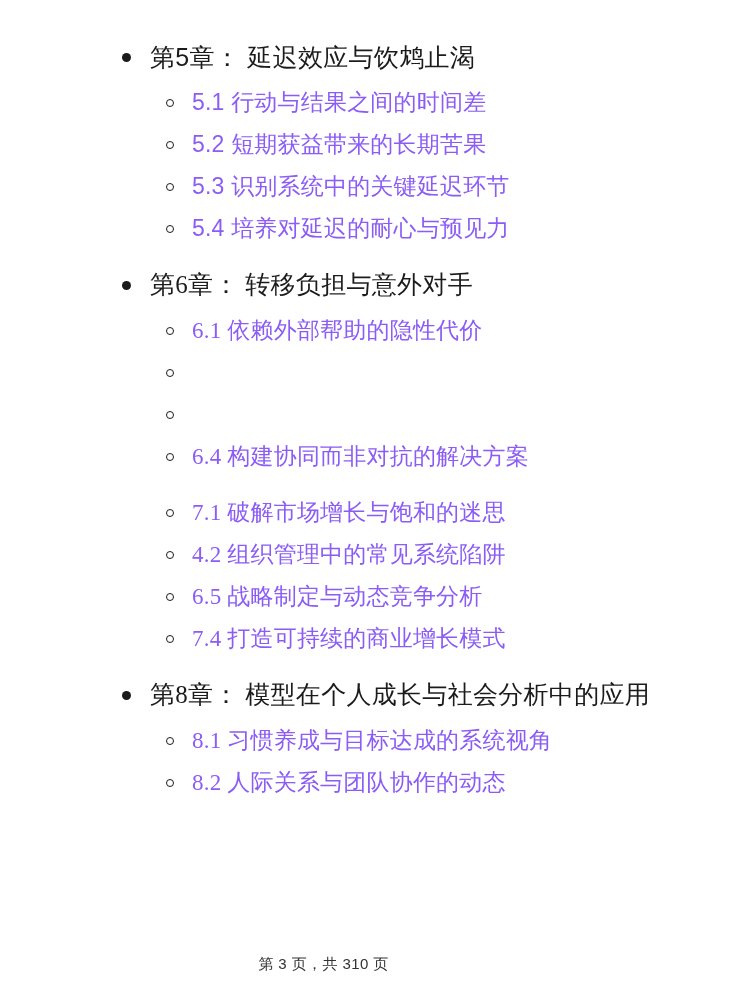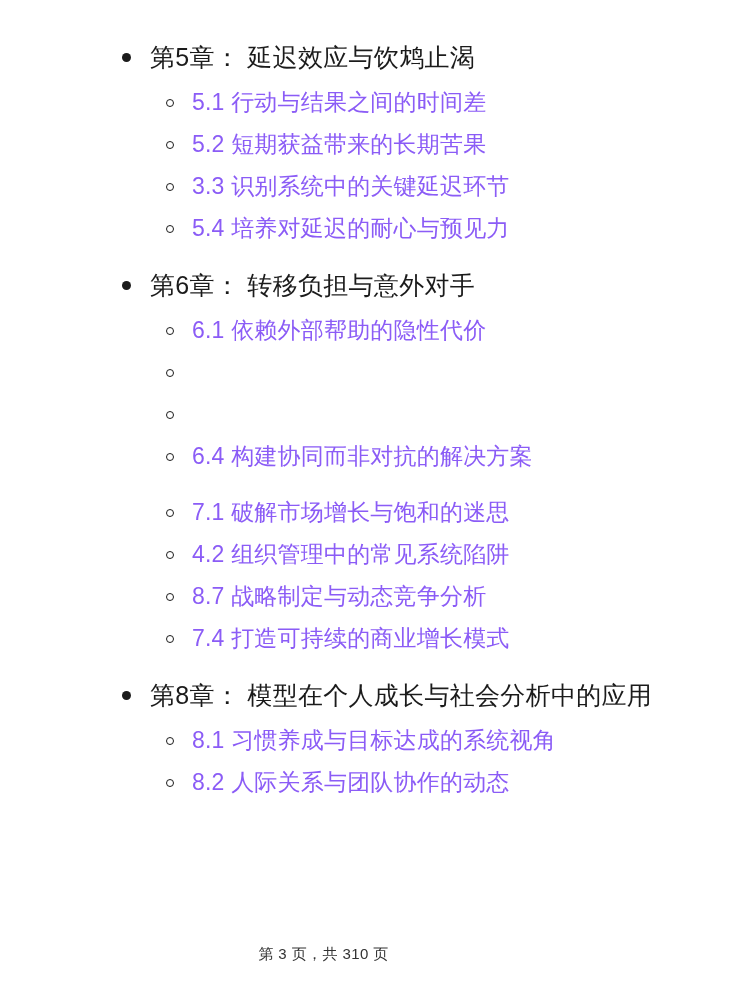--- a/index.html
+++ b/index.html
@@ -25,20 +25,21 @@
     list-style: none;
     margin: 0;
     padding: 0;
   }
   .chapter {
     margin: 0 0 6px 0;
     padding: 0;
   }
   .chapter + .chapter {
     margin-top: 14px;
+    font-family: Liberation Serif, serif;
   }
   .chapter-line {
     display: flex;
     align-items: baseline;
     padding-left: 62px;
     position: relative;
     min-height: 44px;
   }
   .chapter-line .bullet {
     position: absolute;
@@ -85,21 +86,21 @@
     font-size: 23px;
     line-height: 33px;
     letter-spacing: 0.2px;
     color: #8b5cf6;
     white-space: pre;
   }
   .footer {
     position: absolute;
     left: 0;
     right: 0;
-    bottom: 36px;
+    bottom: 26px;
     text-align: center;
     font-size: 15px;
     color: #333333;
     letter-spacing: 0.4px;
     margin-left: 17px;
   }
 </style>
 </head>
 <body>
 
@@ -116,21 +117,21 @@
         <li class="section-line">
           <span class="circle"></span>
           <span class="section-text">5.1 行动与结果之间的时间差</span>
         </li>
         <li class="section-line">
           <span class="circle"></span>
           <span class="section-text">5.2 短期获益带来的长期苦果</span>
         </li>
         <li class="section-line">
           <span class="circle"></span>
-          <span class="section-text">3.3 识别系统中的关键延迟环节</span>
+          <span class="section-text">5.3 识别系统中的关键延迟环节</span>
         </li>
         <li class="section-line">
           <span class="circle"></span>
           <span class="section-text">5.4 培养对延迟的耐心与预见力</span>
         </li>
       </ul>
     </li>
 
     <li class="chapter">
       <div class="chapter-line">
@@ -160,21 +161,21 @@
         <li class="section-line">
           <span class="circle"></span>
           <span class="section-text">7.1 破解市场增长与饱和的迷思</span>
         </li>
         <li class="section-line">
           <span class="circle"></span>
           <span class="section-text">4.2 组织管理中的常见系统陷阱</span>
         </li>
         <li class="section-line">
           <span class="circle"></span>
-          <span class="section-text">8.7 战略制定与动态竞争分析</span>
+          <span class="section-text">6.5 战略制定与动态竞争分析</span>
         </li>
         <li class="section-line">
           <span class="circle"></span>
           <span class="section-text">7.4 打造可持续的商业增长模式</span>
         </li>
       </ul>
     </li>
 
     <li class="chapter">
       <div class="chapter-line">

